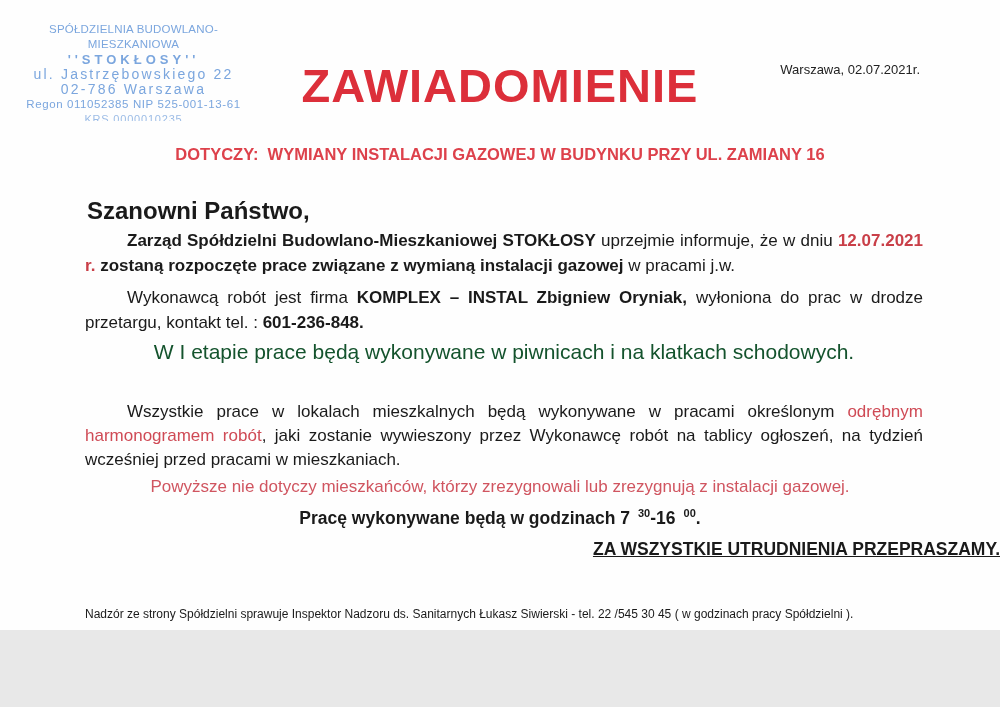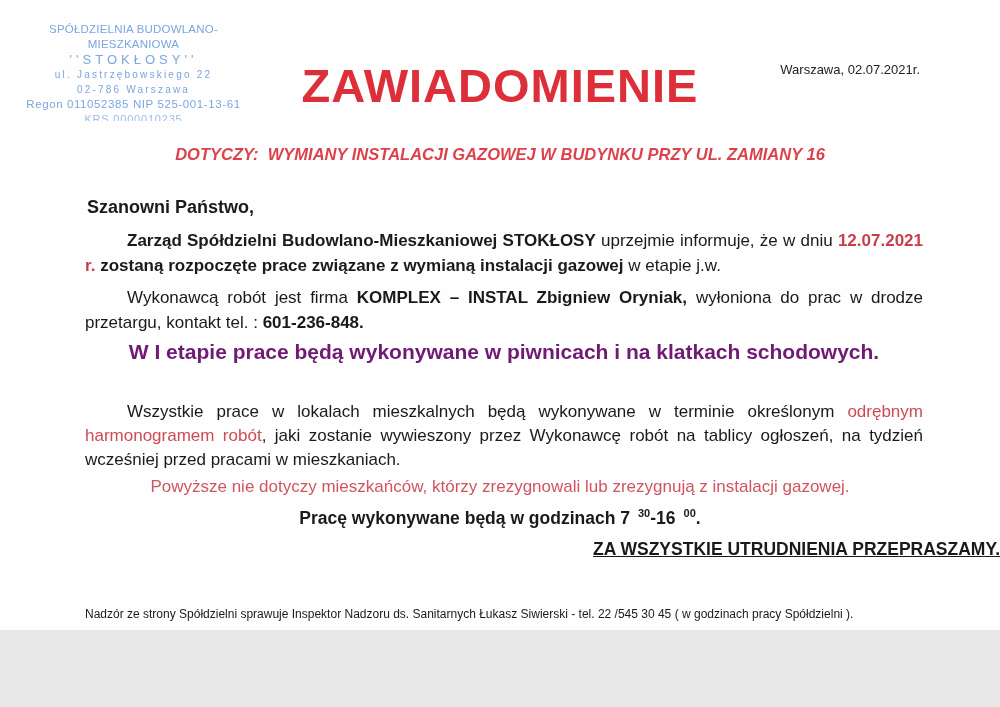--- a/index.html
+++ b/index.html
@@ -16,22 +16,22 @@
   
   .stamp {
     position: absolute;
     top: 22px; left: 26px;
     width: 215px;
     text-align: center;
     color: #7ba6de;
     line-height: 15px;
   }
   .stamp .s1 { font-size: 11.5px; letter-spacing: 0.2px; }
-  .stamp .s2 { font-size: 13px; font-weight: normal; letter-spacing: 4px; }
-  .stamp .s3, .stamp .s4 { font-size: 10px; letter-spacing: 2.2px; }
+  .stamp .s2 { font-size: 13px; font-weight: bold; letter-spacing: 4px; }
+  .stamp .s3, .stamp .s4 { font-size: 14px; letter-spacing: 2.2px; }
   .stamp .s5 { font-size: 11.5px; letter-spacing: 0.6px; }
   .stamp .s6 { font-size: 11px; letter-spacing: 0.8px; opacity: 0.75;
                height: 9px; overflow: hidden; }
   
   .dateline {
     position: absolute;
     top: 46px; right: 80px;
     font-size: 13px;
     color: #222;
     margin-top: 16px;
@@ -47,27 +47,26 @@
     color: #dc2f3a;
   }
   .subject {
     position: absolute;
     top: 145px; left: 0; right: 0;
     text-align: center;
     font-size: 16.5px;
     font-weight: bold;
     color: #dd414b;
     white-space: pre;
-    font-style: italic;
   }
   
   .greeting {
     position: absolute;
     top: 197px; left: 87px;
-    font-size: 18px;
+    font-size: 24px;
     font-weight: bold;
   }
   .para {
     position: absolute;
     left: 85px;
     width: 838px;
     font-size: 17px;
     line-height: 25px;
     text-align: justify;
     color: #1a1a1a;
@@ -77,23 +76,23 @@
   .p2 { top: 285px; }
   .p3 { top: 400px; line-height: 24px; }
   .b { font-weight: bold; }
   .red { color: #cf4a55; }
   .redb { color: #c93f48; font-weight: bold; }
   .stage-heading {
     position: absolute;
     top: 338px; left: 110px; right: 102px;
     text-align: center;
     font-size: 21px;
-    font-weight: bold;
+    font-weight: normal;
     line-height: 27px;
-    color: #701a75;
+    color: #14532d;
   }
   .exception {
     position: absolute;
     top: 477px; left: 0; right: 0;
     text-align: center;
     font-size: 17px;
     color: #d05560;
   }
   .hours {
     position: absolute;
@@ -153,27 +152,27 @@
   </div>
 
   <div class="dateline">Warszawa, 02.07.2021r.</div>
 
   <div class="title">ZAWIADOMIENIE</div>
 
   <div class="subject">DOTYCZY:  WYMIANY INSTALACJI GAZOWEJ W BUDYNKU PRZY UL. ZAMIANY 16</div>
 
   <div class="greeting">Szanowni Państwo,</div>
 
-  <p class="para indent p1"><span class="b">Zarząd Spółdzielni Budowlano-Mieszkaniowej STOKŁOSY</span><span> uprzejmie informuje, że w dniu </span><span class="redb">12.07.2021 r.</span><span class="b"> zostaną rozpoczęte prace związane z wymianą instalacji gazowej</span><span> w etapie j.w.</span></p>
+  <p class="para indent p1"><span class="b">Zarząd Spółdzielni Budowlano-Mieszkaniowej STOKŁOSY</span><span> uprzejmie informuje, że w dniu </span><span class="redb">12.07.2021 r.</span><span class="b"> zostaną rozpoczęte prace związane z wymianą instalacji gazowej</span><span> w pracami j.w.</span></p>
 
   <p class="para indent p2"><span>Wykonawcą robót jest firma </span><span class="b">KOMPLEX – INSTAL Zbigniew Oryniak,</span><span> wyłoniona do prac w drodze przetargu, kontakt tel. : </span><span class="b">601-236-848.</span></p>
 
   <div class="stage-heading">W I etapie prace będą wykonywane w piwnicach i na klatkach schodowych.</div>
 
-  <p class="para indent p3"><span>Wszystkie prace w lokalach mieszkalnych będą wykonywane w terminie określonym </span><span class="red">odrębnym harmonogramem robót</span><span>, jaki zostanie  wywieszony przez Wykonawcę robót na tablicy ogłoszeń, na tydzień wcześniej przed pracami w mieszkaniach.</span></p>
+  <p class="para indent p3"><span>Wszystkie prace w lokalach mieszkalnych będą wykonywane w pracami określonym </span><span class="red">odrębnym harmonogramem robót</span><span>, jaki zostanie  wywieszony przez Wykonawcę robót na tablicy ogłoszeń, na tydzień wcześniej przed pracami w mieszkaniach.</span></p>
 
   <div class="exception">Powyższe nie dotyczy mieszkańców, którzy zrezygnowali lub zrezygnują z instalacji gazowej.</div>
 
   <div class="hours"><span>Pracę wykonywane będą w godzinach 7</span><sup>30</sup><span>-16</span><sup>00</sup><span>.</span></div>
 
   <div class="apology">ZA WSZYSTKIE UTRUDNIENIA PRZEPRASZAMY.</div>
 
   <p class="footer">Nadzór ze strony Spółdzielni sprawuje Inspektor Nadzoru ds. Sanitarnych Łukasz Siwierski - tel. 22 /545 30 45 ( w godzinach pracy Spółdzielni ).</p>
 
   <div class="sig-role">ZASTĘPCA PREZESA</div>

